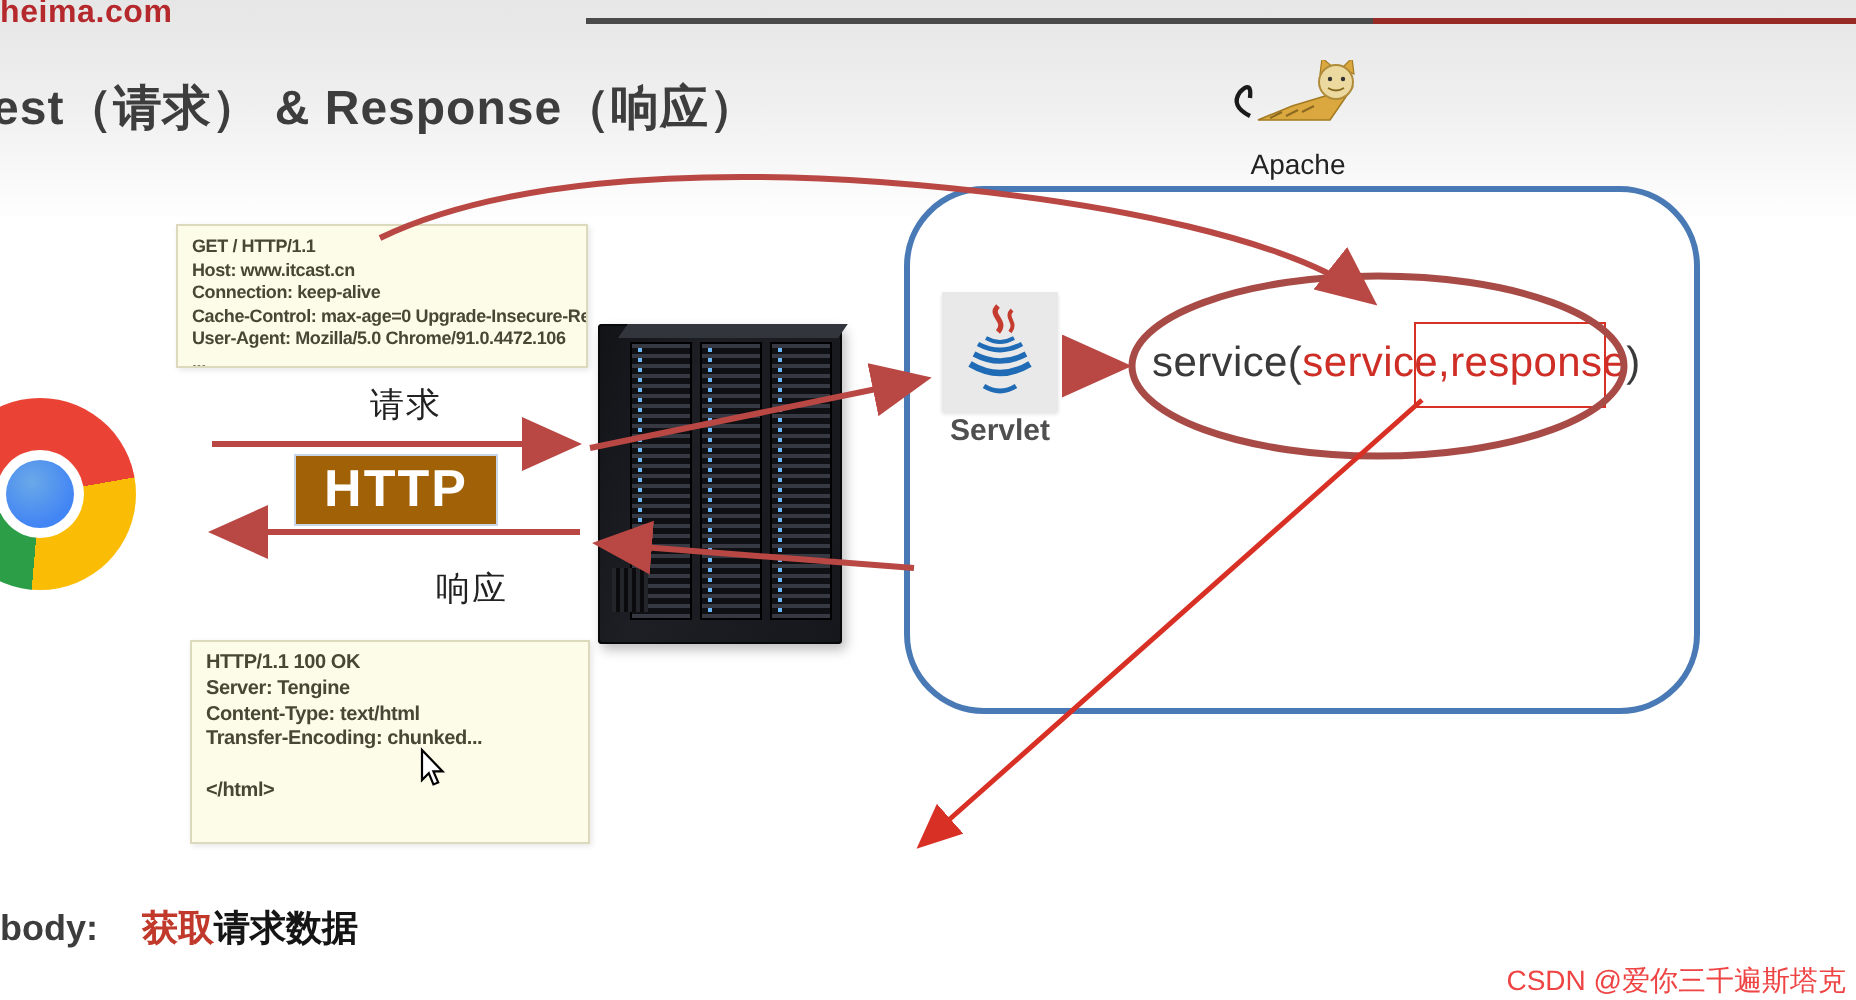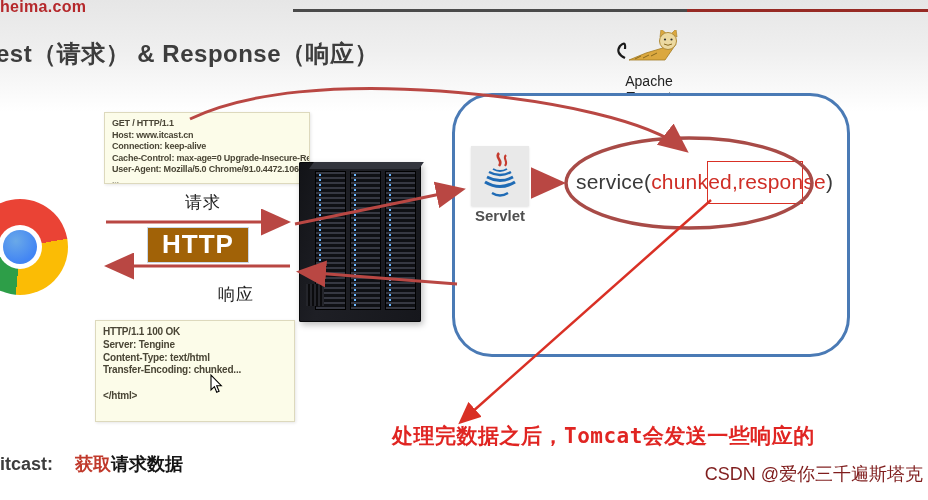--- a/index.html
+++ b/index.html
@@ -19,21 +19,21 @@
     color:#3d3d3d; letter-spacing:.5px; white-space:nowrap; }
 
   
   .tomcat { position:absolute; left:606px; top:30px; width:86px; text-align:center; }
   .tomcat-label { font-size:14px; color:#222; margin-top:1px; }
 
   
   .packet { position:absolute; background:#fcfce9; border:1px solid #ddd9bd;
     box-shadow:1px 1px 3px rgba(0,0,0,.10); padding:5px 7px; color:#4a4636;
     font-weight:bold; overflow:hidden; }
-  .packet.request { left:104px; top:112px; width:206px; height:72px; font-size:9px; }
+  .packet.request { left:88px; top:112px; width:206px; height:72px; font-size:9px; }
   .packet.response { left:95px; top:320px; width:200px; height:102px; font-size:10px; }
   .code-line { white-space:nowrap; line-height:1.28; min-height:1.28em; letter-spacing:-.2px; }
 
   
   .chrome-logo { position:absolute; left:-28px; top:199px; width:96px; height:96px; }
   .chrome-outer { position:absolute; inset:0; border-radius:50%;
     background:conic-gradient(from 80deg,#fbbc05 0 105deg,#2d9e48 105deg 210deg,#ea4335 210deg 360deg); }
   .chrome-white { position:absolute; left:26px; top:26px; width:44px; height:44px;
     border-radius:50%; background:#fff; }
   .chrome-blue { position:absolute; left:31px; top:31px; width:34px; height:34px;
@@ -84,21 +84,21 @@
     font-family:"DejaVu Sans Mono","Liberation Sans",sans-serif;
     font-size:21px; font-weight:bold; color:#e02522; line-height:1.4;
     letter-spacing:.5px; white-space:nowrap; }
 
   
   .footer { position:absolute; left:0; top:452px; font-size:18px; font-weight:bold;
     white-space:nowrap; }
   .footer .prefix { color:#3d3d3d; margin-right:22px; }
   .footer .hl { color:#c0392b; }
   .footer .rest { color:#151515; }
-  .watermark { position:absolute; right:5px; top:462px; font-size:18px; color:#7f1d1d; }
+  .watermark { position:absolute; right:5px; top:482px; font-size:14px; color:#ef4444; }
 
   .overlay { position:absolute; left:0; top:0; width:928px; height:500px;
     z-index:30; pointer-events:none; }
 </style>
 </head>
 <body>
 
 <div id="stage">
 
   <div class="top-band"></div>
@@ -170,29 +170,28 @@
         <path d="M13,17 Q20,21 27,17" stroke="#1f6bb5" stroke-width="2" fill="none"></path>
         <path d="M9,20 Q20,26 31,20" stroke="#1f6bb5" stroke-width="2.4" fill="none"></path>
         <path d="M7,25 Q20,32 33,25" stroke="#1f6bb5" stroke-width="2.8" fill="none"></path>
         <path d="M5,30 Q20,39 35,30" stroke="#1f6bb5" stroke-width="3.2" fill="none"></path>
         <path d="M12,41 Q20,46 28,41" stroke="#1f6bb5" stroke-width="2.4" fill="none"></path>
       </svg>
     </div>
     <div class="servlet-label">Servlet</div>
   </div>
 
-  <div class="service-text"><span>service(</span><span class="param">chunked</span><span class="param">,</span><span class="param">response</span><span>)</span></div>
+  <div class="service-text"><span>service(</span><span class="param">service</span><span class="param">,</span><span class="param">response</span><span>)</span></div>
   <div class="response-rect"></div>
 
   <div class="note">
-    <div>处理完数据之后，Tomcat会发送一些响应的</div>
   </div>
 
   <div class="footer">
-    <span class="prefix">itcast:</span><span class="hl">获取</span><span class="rest">请求数据</span>
+    <span class="prefix">body:</span><span class="hl">获取</span><span class="rest">请求数据</span>
   </div>
   <div class="watermark">CSDN @爱你三千遍斯塔克</div>
 
   <svg class="overlay" viewBox="0 0 928 500">
     <defs>
       <marker id="ah1" markerWidth="10" markerHeight="9" refX="8" refY="4.5" orient="auto">
         <path d="M0,0 L10,4.5 L0,9 z" fill="#b94743"></path>
       </marker>
       <marker id="ah2" markerWidth="9" markerHeight="8" refX="7" refY="4" orient="auto">
         <path d="M0,0 L9,4 L0,8 z" fill="#d93025"></path>

